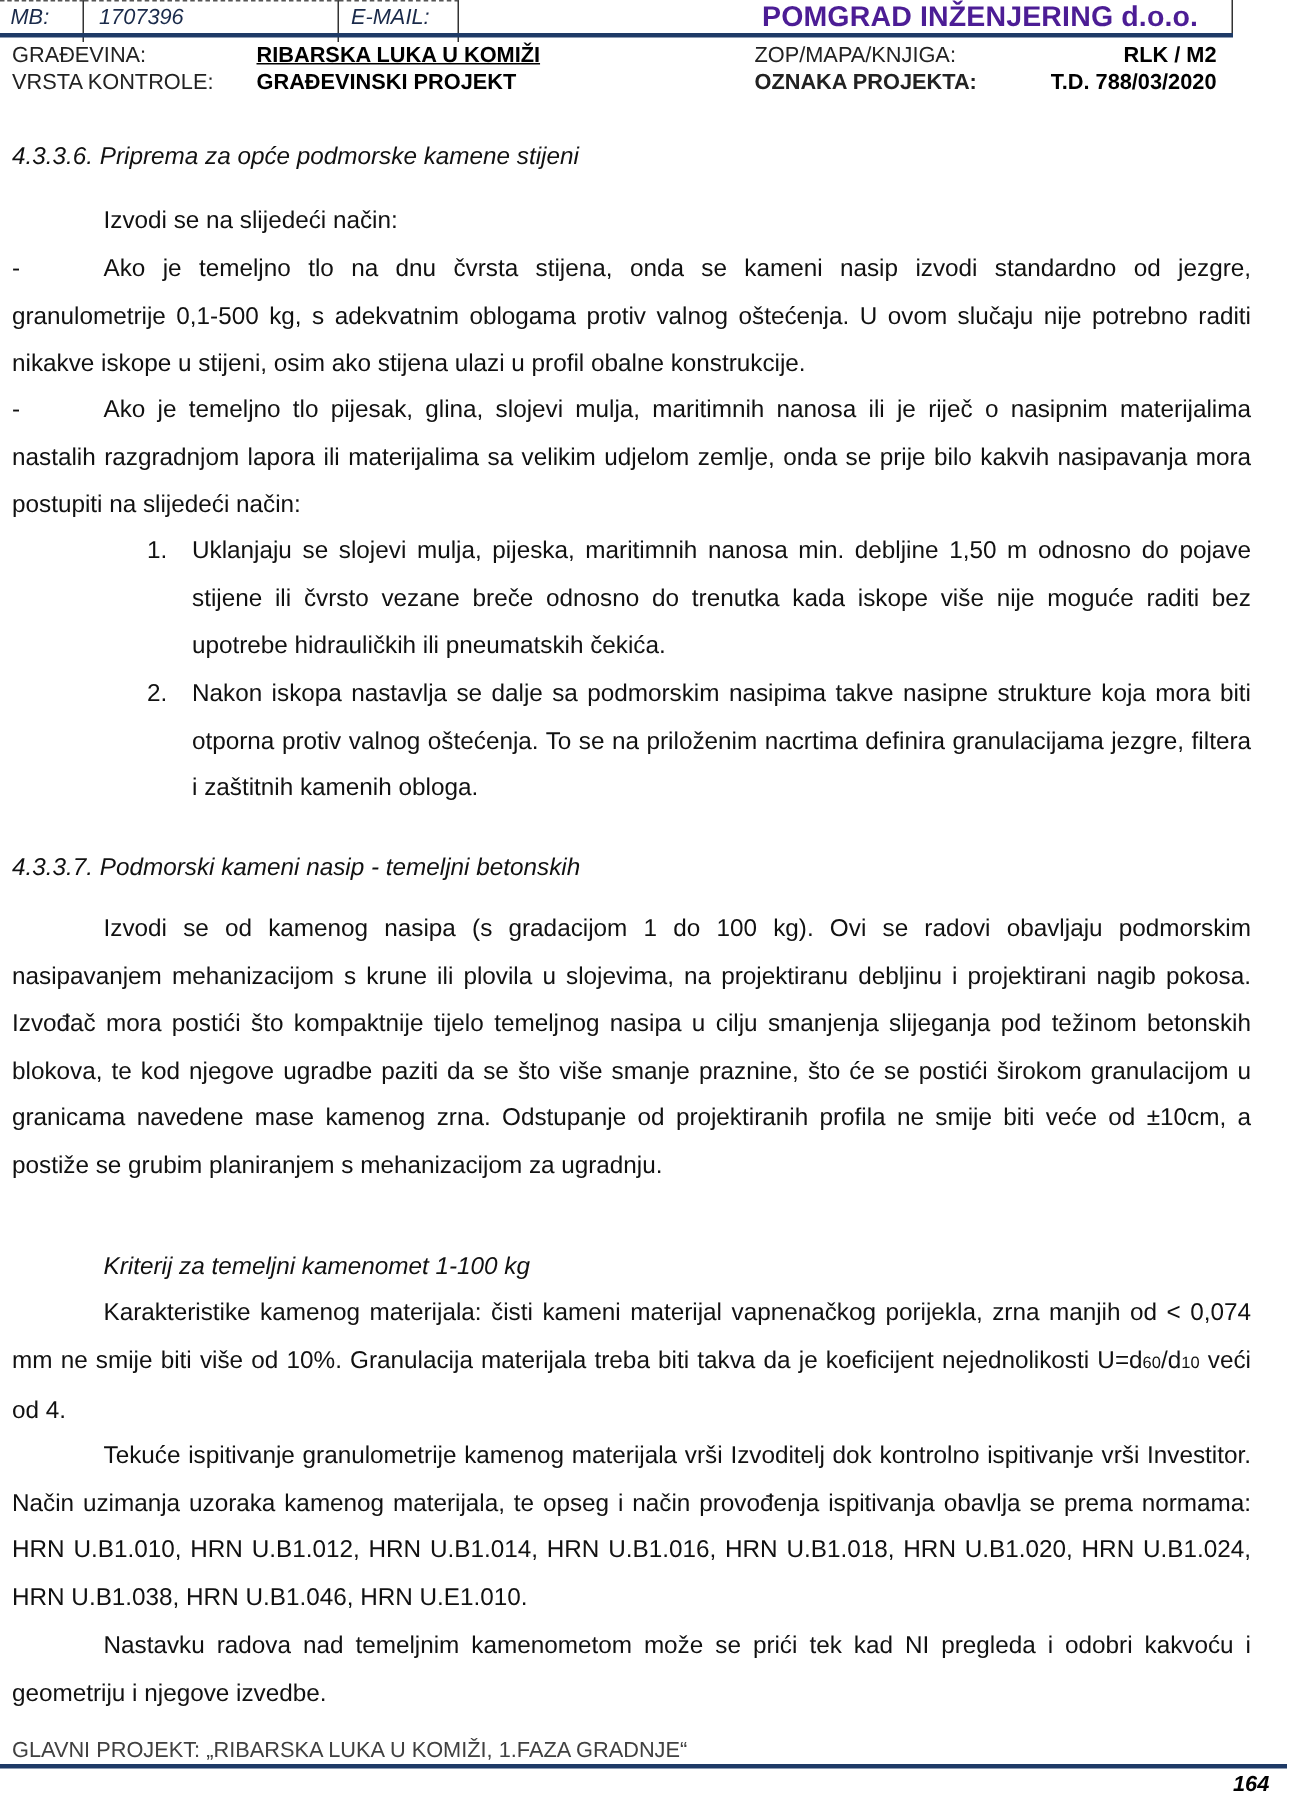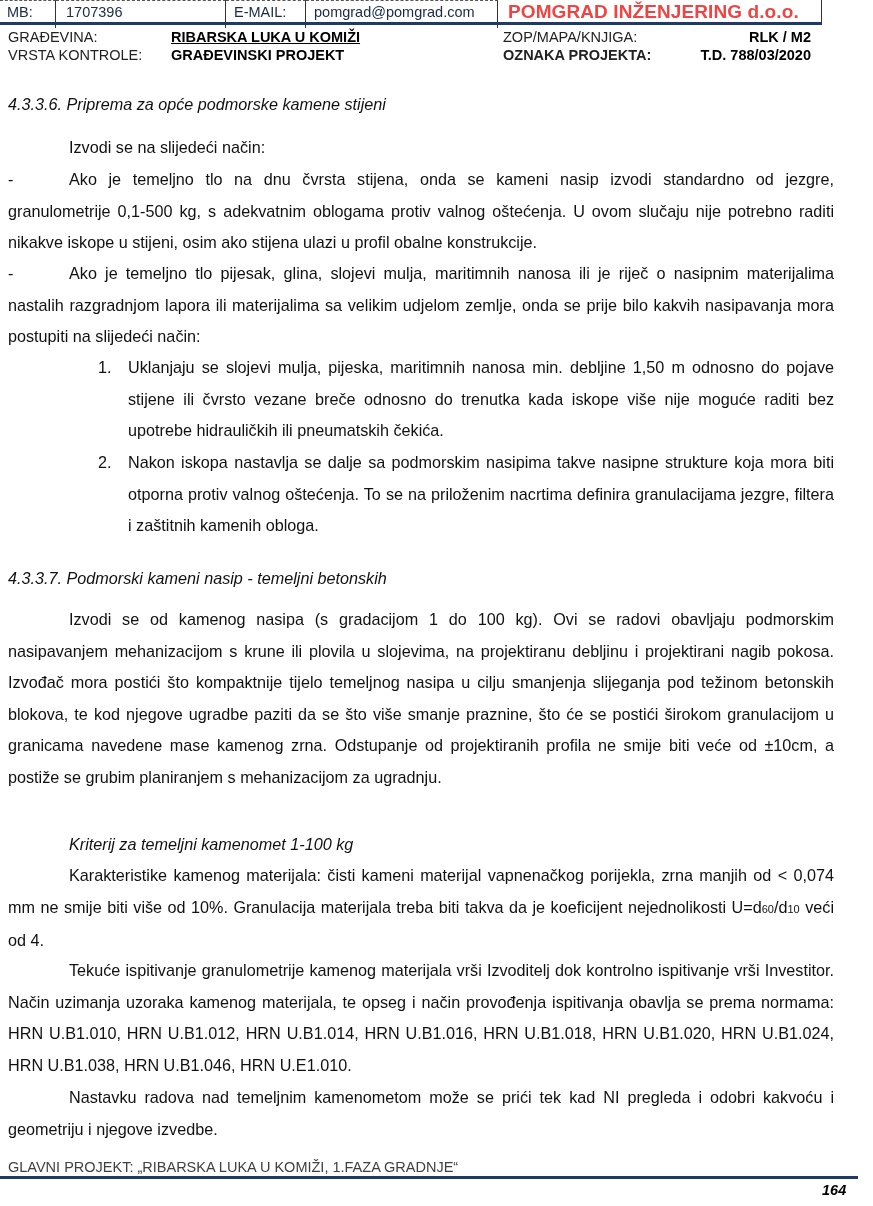--- a/index.html
+++ b/index.html
@@ -7,25 +7,25 @@
     width: 873px; height: 1206px; position: relative; overflow: hidden;
     font-family: "Liberation Sans", sans-serif; color: #000;
   }
   
   .hdr-top {
     position: absolute; left: 0; top: 0; width: 821px; height: 23px;
   }
   .hdr-cell {
     position: absolute; top: 0; height: 28px; font-size: 14.5px; line-height: 22px;
     color: #1a2a4a; box-sizing: border-box; padding-left: 7px;
-    border-top: 1px dashed #555; border-right: 1px solid #333;
+    border-top: 1px dashed #555; border-right: 1px solid #333; font-style: italic;
   }
   .brand {
     position: absolute; left: 498px; top: 0; width: 324px; height: 23px;
-    font-size: 19px; font-weight: bold; color: #ef4444; line-height: 23px;
+    font-size: 19px; font-weight: bold; color: #4c1d95; line-height: 23px;
     padding-left: 10px; box-sizing: border-box; border-right: 1px solid #333;
     letter-spacing: 0.1px;
   }
   .hdr-rule {
     position: absolute; left: 0; top: 22px; width: 822px; height: 3px; background: #1e3a66;
   }
   .hdr-row {
     position: absolute; font-size: 14.5px; line-height: 18px;
   }
   .hdr-label { color: #222; }
@@ -57,21 +57,20 @@
   .foot2 .date { font-style: italic; margin-left: 14px; }
   .pageno { position: absolute; left: 822px; top: 1182px; font-size: 14.5px; font-weight: bold; font-style: italic; }
 </style>
 </head>
 <body>
 
 <div class="hdr-top">
   <div class="hdr-cell" style="left:0;width:56px;">MB:</div>
   <div class="hdr-cell" style="left:56px;width:170px;padding-left:10px;">1707396</div>
   <div class="hdr-cell" style="left:226px;width:80px;padding-left:8px;">E-MAIL:</div>
-  <div class="hdr-cell" style="left:306px;width:192px;padding-left:8px;">pomgrad@pomgrad.com</div>
   <div class="brand">POMGRAD INŽENJERING d.o.o.</div>
 </div>
 <div class="hdr-rule"></div>
 
 <div class="hdr-row hdr-label" style="left:8px;top:28px;">GRAĐEVINA:</div>
 <div class="hdr-row hdr-val" style="left:171px;top:28px;text-decoration:underline;">RIBARSKA LUKA U KOMIŽI</div>
 <div class="hdr-row hdr-label" style="left:8px;top:46px;">VRSTA KONTROLE:</div>
 <div class="hdr-row hdr-val" style="left:171px;top:46px;">GRAĐEVINSKI PROJEKT</div>
 <div class="hdr-row hdr-label" style="left:503px;top:28px;">ZOP/MAPA/KNJIGA:</div>
 <div class="hdr-row hdr-val" style="right:62px;top:28px;">RLK / M2</div>

